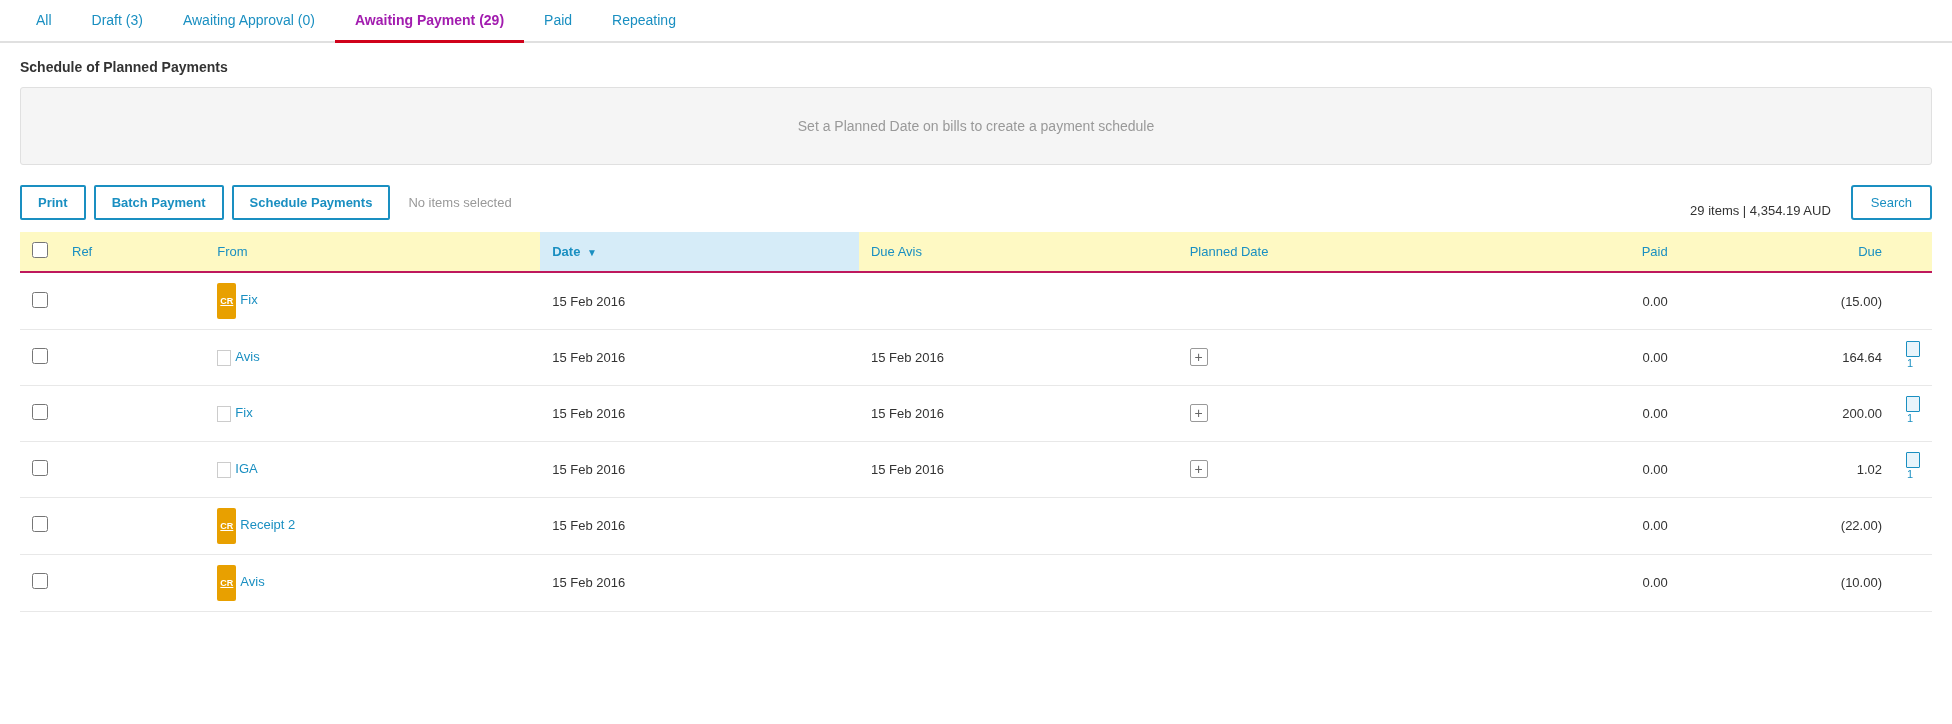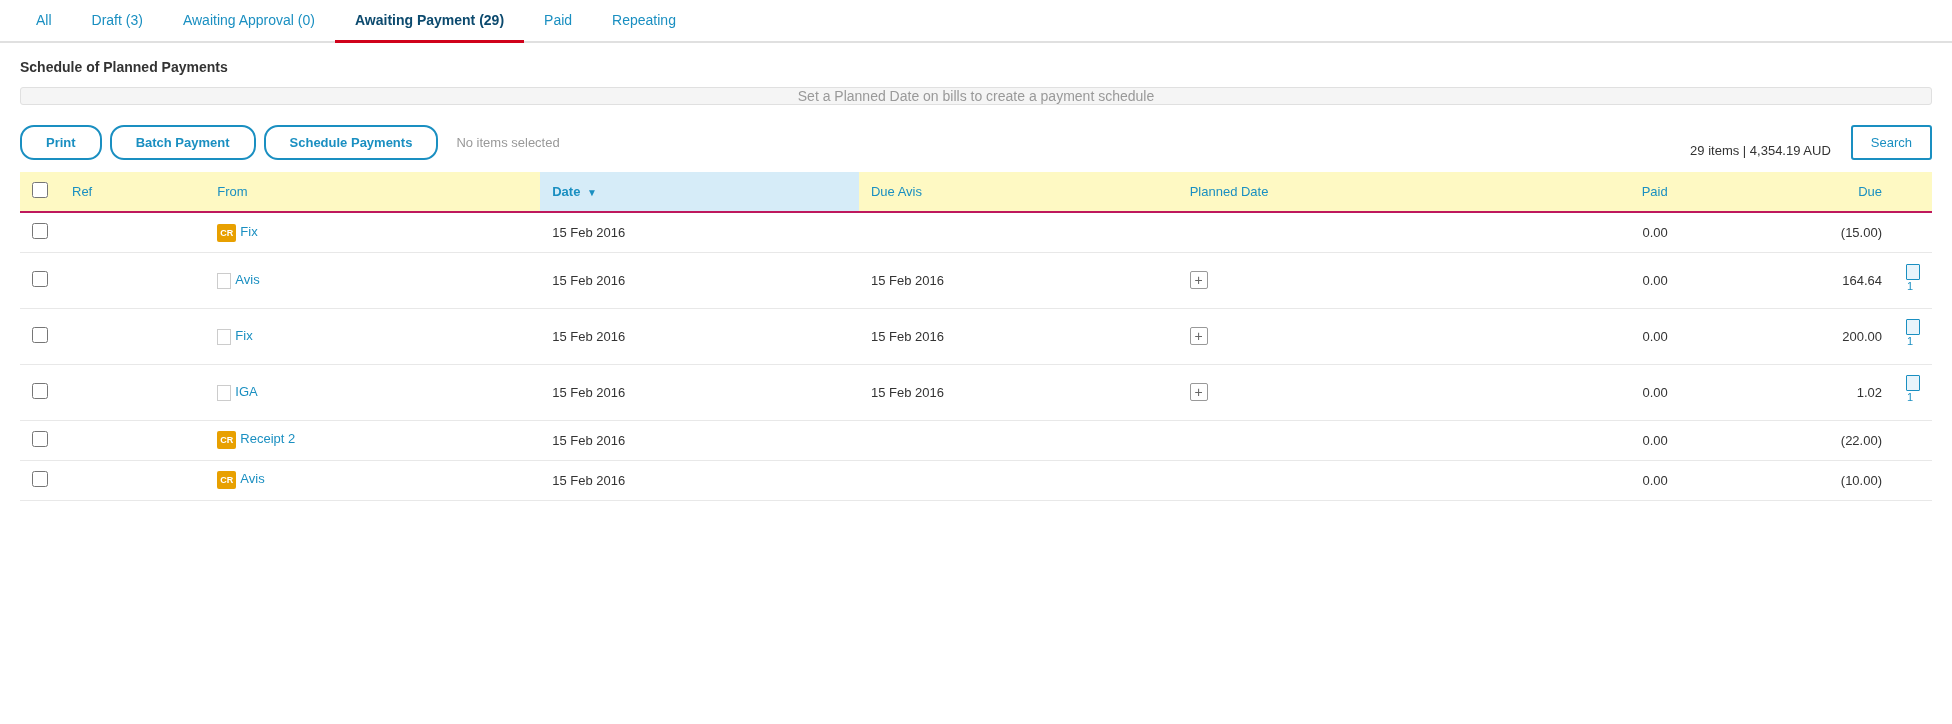--- a/index.html
+++ b/index.html
@@ -18,59 +18,60 @@
       cursor: pointer;
       font-size: 14px;
       color: #1a8fc1;
       border: none;
       background: none;
       border-bottom: 3px solid transparent;
       margin-bottom: -2px;
       white-space: nowrap;
     }
     .tab.active {
-      color: #0c4a6e;
+      color: #a21caf;
       font-weight: bold;
       border-bottom: 3px solid #d0021b;
     }
 
     
     .main-content { padding: 16px 20px; }
 
     .section-title {
       font-weight: bold;
       font-size: 14px;
       margin-bottom: 12px;
       color: #333;
     }
 
     
     .schedule-box {
       background: #f5f5f5;
       border: 1px solid #e0e0e0;
       border-radius: 3px;
+      padding: 30px;
       text-align: center;
       color: #999;
       font-size: 14px;
       margin-bottom: 20px;
     }
 
     
     .toolbar {
       display: flex;
       align-items: center;
       gap: 8px;
       margin-bottom: 12px;
     }
     .btn {
-      padding: 8px 24px;
+      padding: 8px 16px;
       font-size: 13px;
       font-weight: bold;
       cursor: pointer;
-      border-radius: 14px;
+      border-radius: 2px;
       border: 2px solid #1a8fc1;
       background: #fff;
       color: #1a8fc1;
     }
 
     .no-items-label {
       font-size: 13px;
       color: #999;
       margin-left: 10px;
       flex: 1;
@@ -135,24 +136,25 @@
     
     .cb { width: 16px; height: 16px; cursor: pointer; }
 
     
     .cr-badge {
       display: inline-block;
       background: #e8a000;
       color: #fff;
       font-size: 9px;
       font-weight: bold;
-      padding: 4px 3px;
+      padding: 13px 3px;
       border-radius: 2px;
       margin-right: 4px;
       vertical-align: middle;
+      text-decoration: underline;
     }
 
     
     .plus-btn {
       display: inline-block;
       width: 18px;
       height: 18px;
       border: 1px solid #999;
       border-radius: 2px;
       text-align: center;

